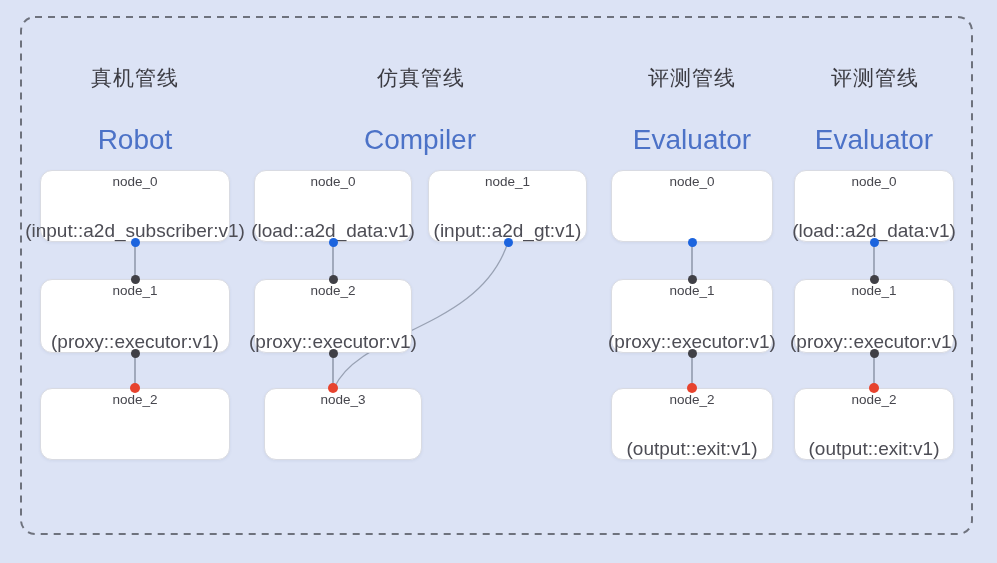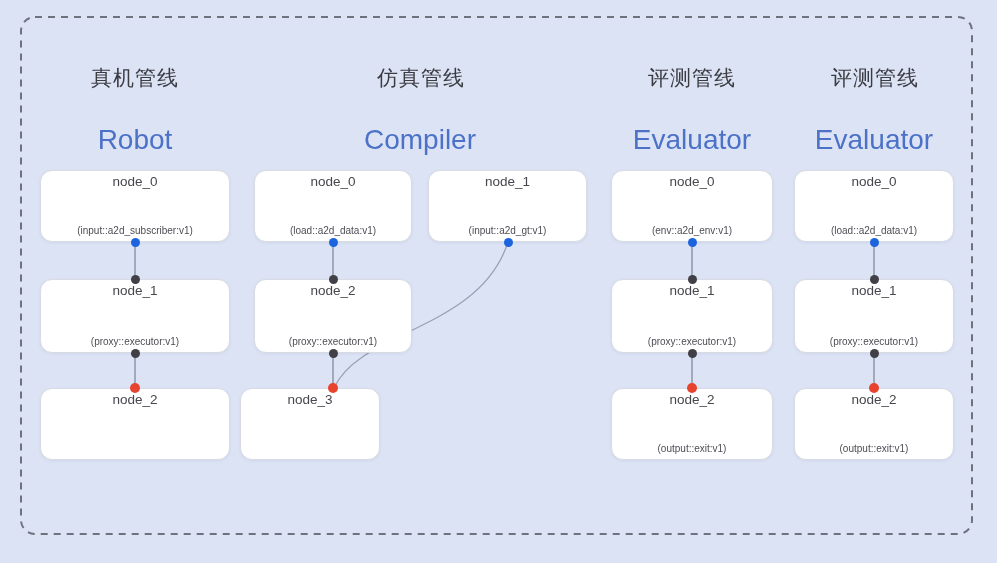--- a/index.html
+++ b/index.html
@@ -27,21 +27,21 @@
     background:#ffffff;
     border:1px solid #d9dbe2;
     border-radius:12px;
     box-shadow:0 1px 3px rgba(70,80,120,0.08);
     display:flex;flex-direction:column;align-items:center;justify-content:space-between;
     text-align:center;
     box-sizing:border-box;
     z-index:2;
   }
   .node-name{font-size:13.5px;color:#46464d;line-height:21px;}
-  .node-type{font-size:10px;color:#4d4d55;line-height:21px;}
+  .node-type{font-size:19px;color:#4d4d55;line-height:21px;}
   .dot{
     position:absolute;width:9px;height:9px;border-radius:50%;z-index:3;
   }
   .dot.blue{background:#1c64de;}
   .dot.black{background:#404046;}
   .dot.red{background:#e7432e;width:10px;height:10px;}
 </style>
 </head>
 <body>
 
@@ -88,27 +88,26 @@
     <span class="node-type">(load::a2d_data:v1)</span>
   </div>
   <div class="node-box" style="left:428px;top:170px;width:159px;height:72px">
     <span class="node-name">node_1</span>
     <span class="node-type">(input::a2d_gt:v1)</span>
   </div>
   <div class="node-box" style="left:254px;top:279px;width:158px;height:74px">
     <span class="node-name">node_2</span>
     <span class="node-type">(proxy::executor:v1)</span>
   </div>
-  <div class="node-box" style="left:240px;top:388px;width:140px;height:72px">
+  <div class="node-box" style="left:264px;top:388px;width:158px;height:72px">
     <span class="node-name">node_3</span>
   </div>
 
   <div class="node-box" style="left:611px;top:170px;width:162px;height:72px">
     <span class="node-name">node_0</span>
-    <span class="node-type">(env::a2d_env:v1)</span>
   </div>
   <div class="node-box" style="left:611px;top:279px;width:162px;height:74px">
     <span class="node-name">node_1</span>
     <span class="node-type">(proxy::executor:v1)</span>
   </div>
   <div class="node-box" style="left:611px;top:388px;width:162px;height:72px">
     <span class="node-name">node_2</span>
     <span class="node-type">(output::exit:v1)</span>
   </div>
 

